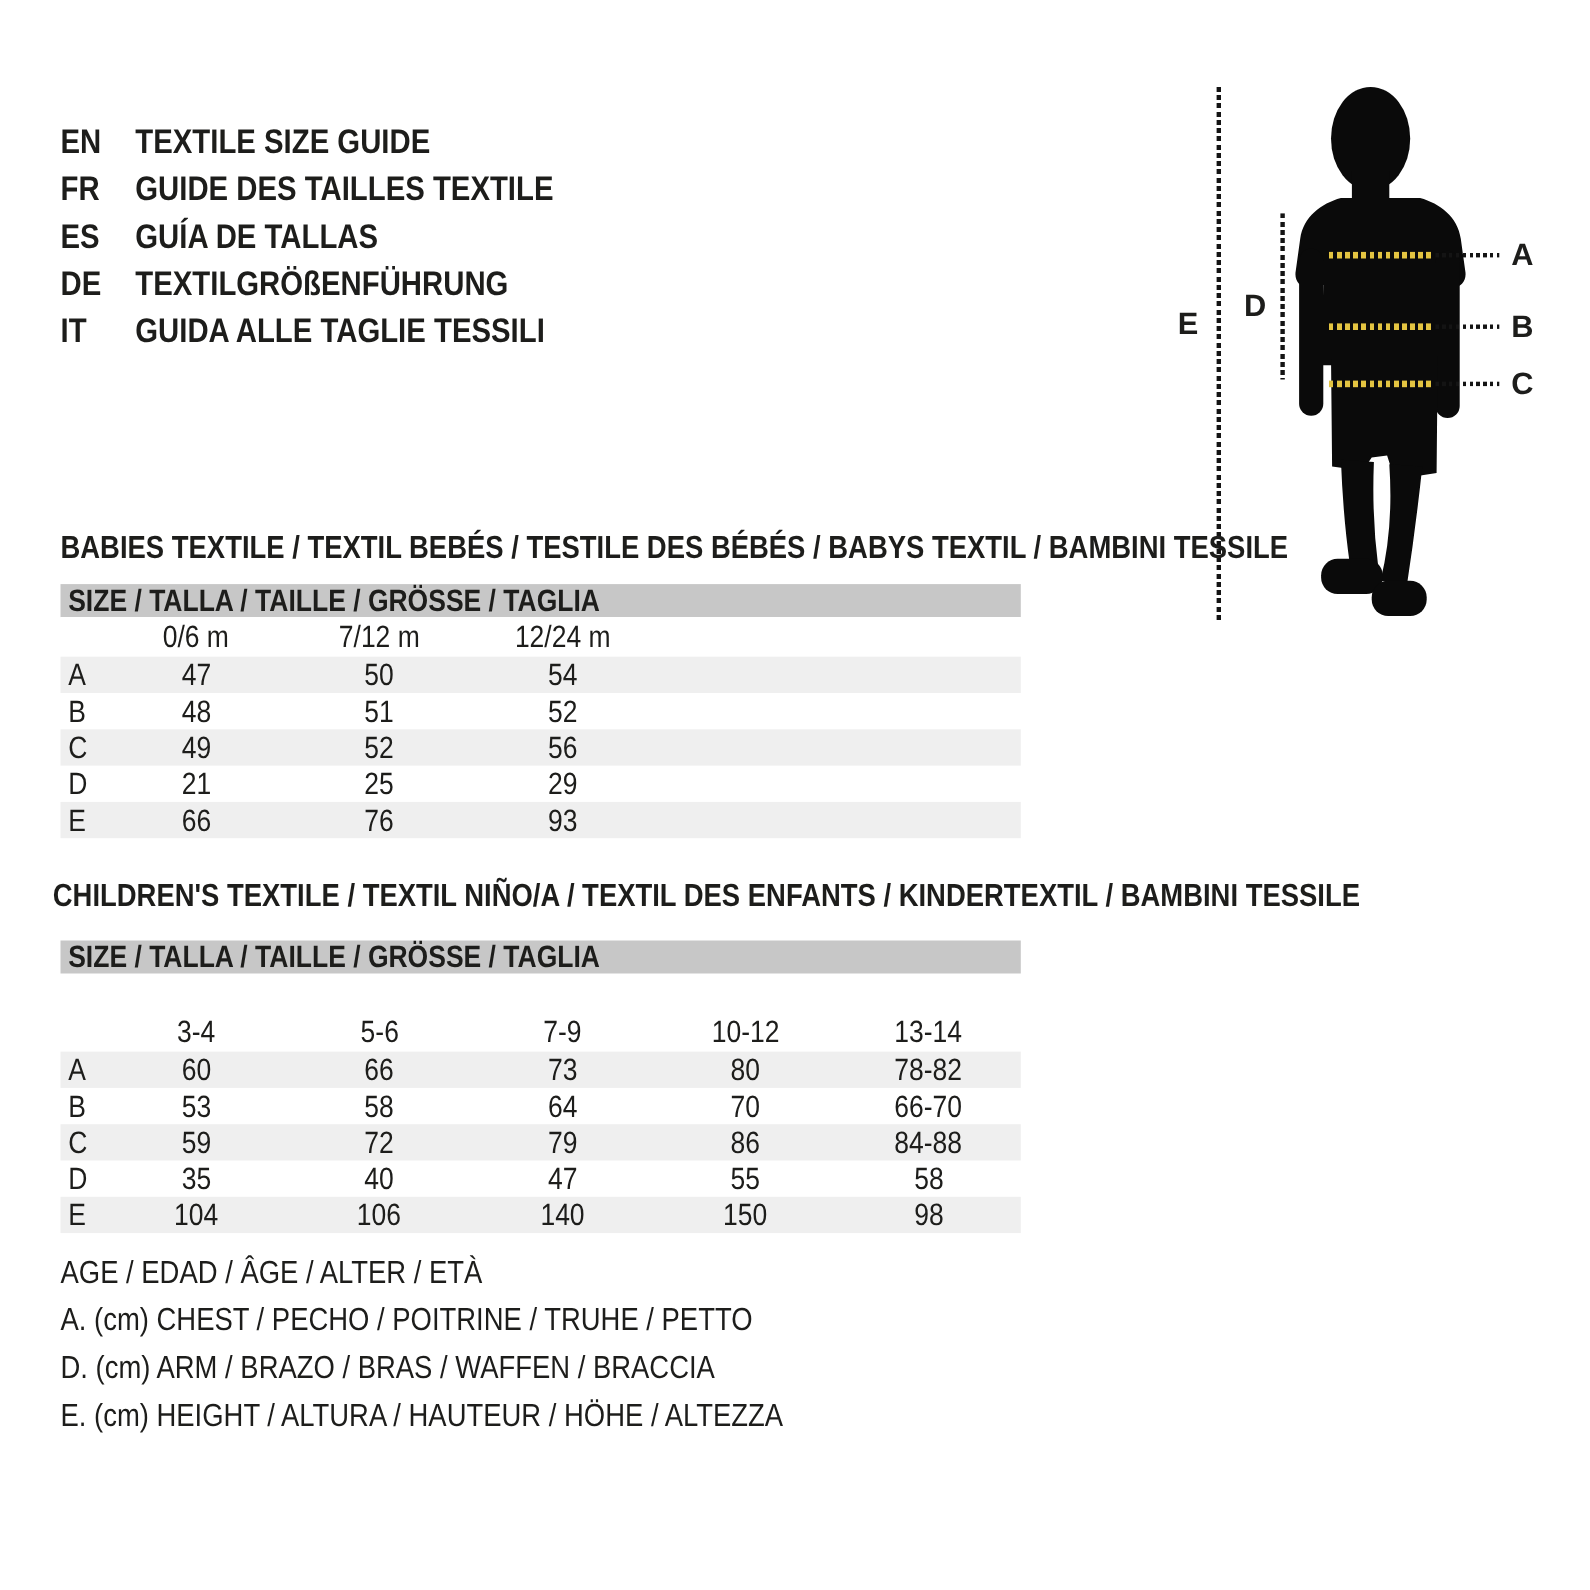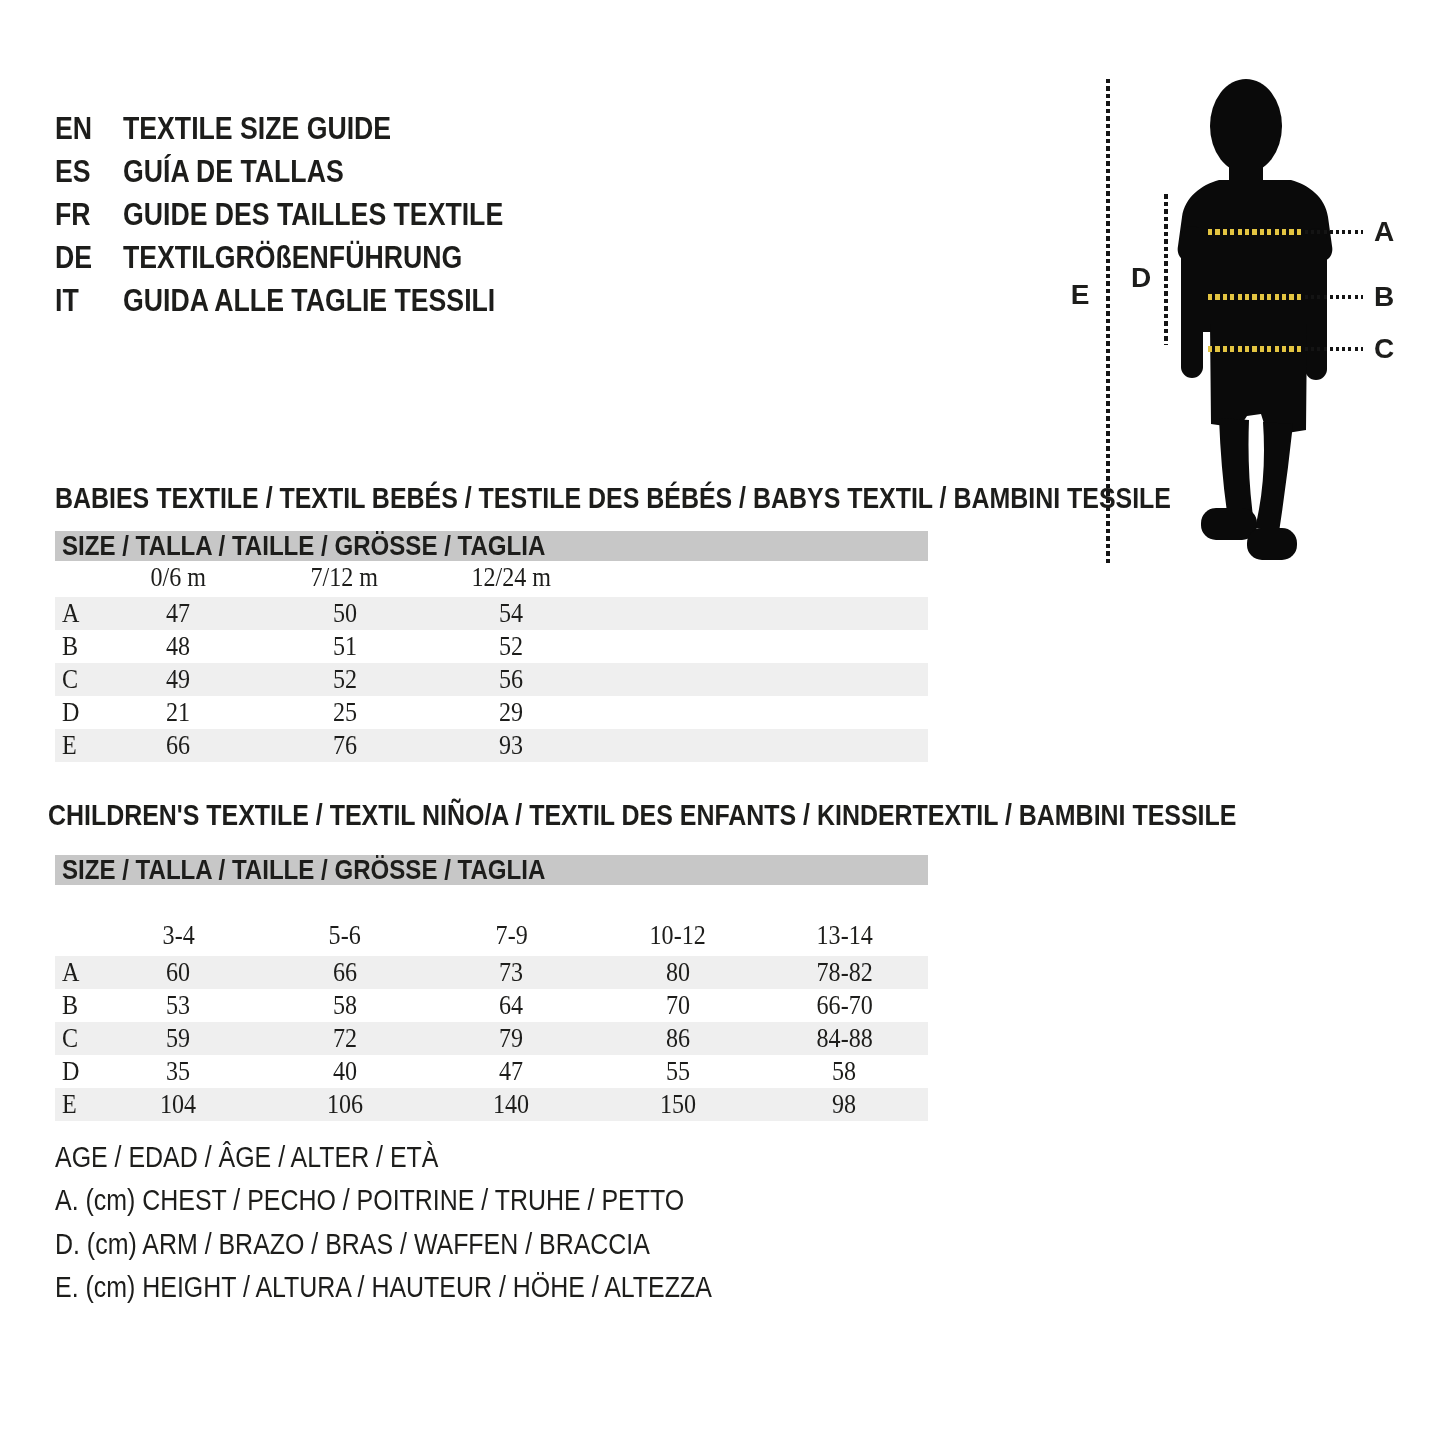--- a/index.html
+++ b/index.html
@@ -19,47 +19,47 @@
 
   
   .vdots{width:4px;background-image:repeating-linear-gradient(to bottom,#141414 0 4.5px,transparent 4.5px 7.5px);}
   .hdots{height:4px;background-image:repeating-linear-gradient(to right,#141414 0 3px,transparent 3px 6.2px);}
   .ydash{height:6px;background-image:repeating-linear-gradient(to right,var(--accent,#e3c441) 0 4.2px,transparent 4.2px 7.4px);}
   .mlabel{font-size:28px;font-weight:700;text-align:center;line-height:32px;}
 
   
   .size-table{width:873px;}
   .size-bar{height:30px;background:var(--bar,#c7c7c7);display:flex;align-items:center;padding-left:7px;box-sizing:border-box;font-size:28px;font-weight:700;}
-  .trow{display:flex;align-items:flex-start;height:33px;font-size:28px;font-family:Liberation Serif, serif;}
+  .trow{display:flex;align-items:center;height:33px;font-size:28px;}
   .trow.head{height:36px;background:#ffffff;}
   .trow.shade{background:var(--rowalt,#efefef);}
   .tlab{flex:0 0 40px;padding-left:7px;box-sizing:border-box;text-align:left;}
   .tval{flex:0 0 166.5px;text-align:center;}
   .section-title{font-size:29px;font-weight:700;line-height:34px;}
 
   
   .legend-line{height:43.3px;display:flex;align-items:center;font-size:29px;}
 
   .sil{fill:var(--sil,#0a0a0a);}
 </style>
 </head>
 <body style="color: rgb(29, 29, 27);">
 
 <div class="abs" style="left:55px;top:74px;margin-top:33px;">
   <div class="lang-row">
     <span class="lang-code"><span class="cx">EN</span></span>
     <span class="cx">TEXTILE SIZE GUIDE</span>
   </div>
   <div class="lang-row">
+    <span class="lang-code"><span class="cx">FR</span></span>
+    <span class="cx">GUIDE DES TAILLES TEXTILE</span>
+  </div>
+  <div class="lang-row">
     <span class="lang-code"><span class="cx">ES</span></span>
     <span class="cx">GUÍA DE TALLAS</span>
-  </div>
-  <div class="lang-row">
-    <span class="lang-code"><span class="cx">FR</span></span>
-    <span class="cx">GUIDE DES TAILLES TEXTILE</span>
   </div>
   <div class="lang-row">
     <span class="lang-code"><span class="cx">DE</span></span>
     <span class="cx">TEXTILGRÖßENFÜHRUNG</span>
   </div>
   <div class="lang-row">
     <span class="lang-code"><span class="cx">IT</span></span>
     <span class="cx">GUIDA ALLE TAGLIE TESSILI</span>
   </div>
 </div>

